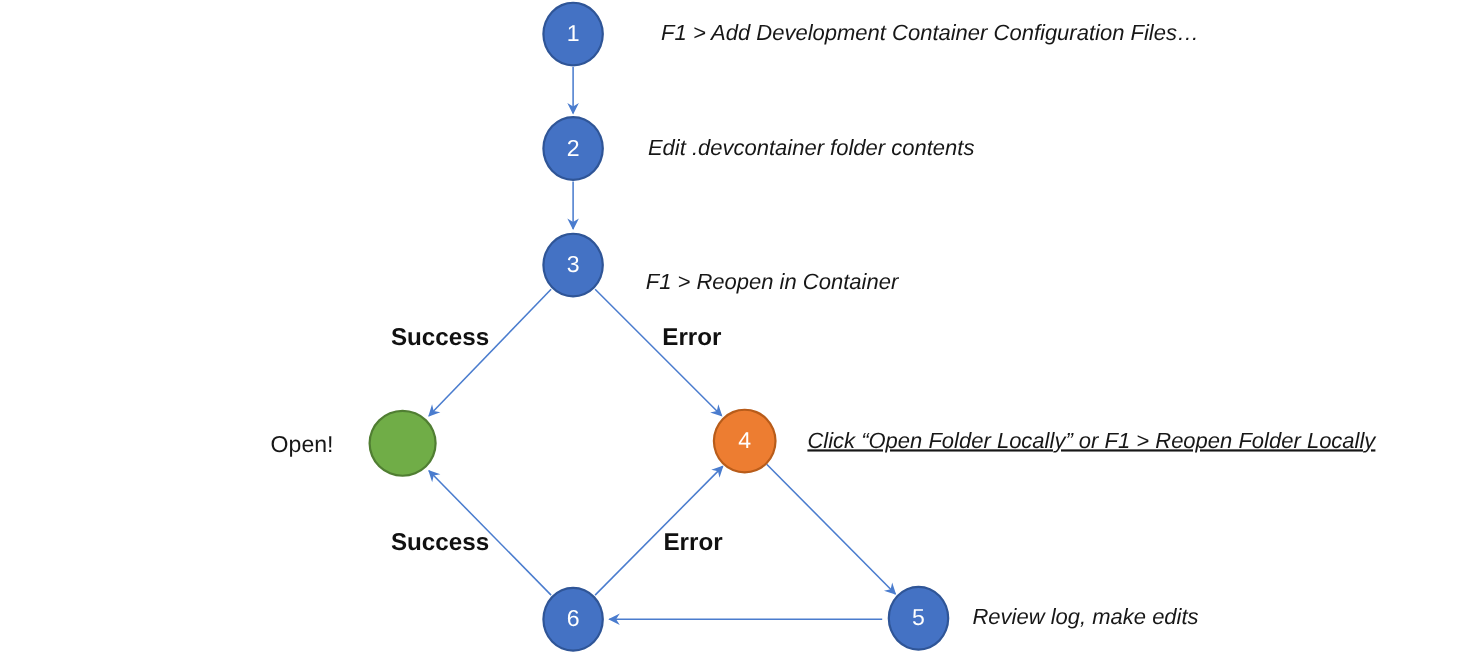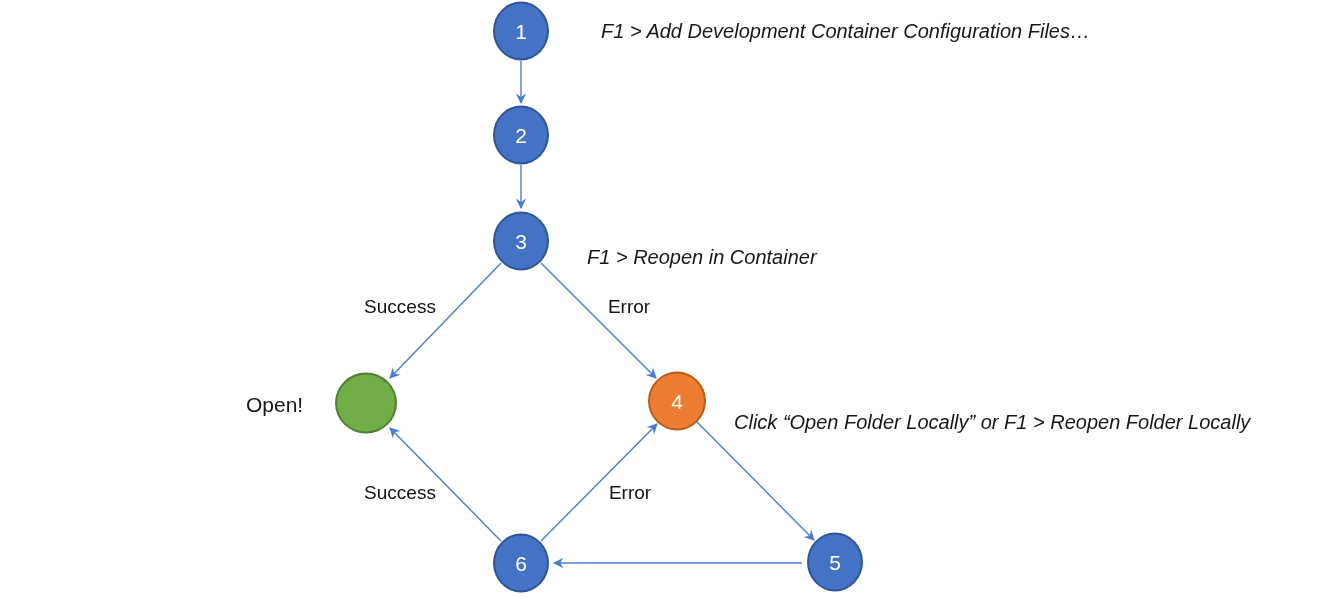--- a/index.html
+++ b/index.html
@@ -60,22 +60,22 @@
     color: #171717;
     white-space: nowrap;
   }
   .caption.plain {
     font-style: normal;
     font-size: 21px;
   }
   .edge-label {
     position: absolute;
     transform: translate(-50%, -50%);
-    font-weight: normal;
-    font-size: 19px;
+    font-weight: bold;
+    font-size: 22px;
     color: #111111;
     white-space: nowrap;
   }
 </style>
 </head>
 <body>
 
 <div class="canvas">
 
   <svg class="connectors" viewBox="0 0 1328 597" xmlns="http://www.w3.org/2000/svg">
@@ -116,22 +116,24 @@
     <span>4</span>
   </div>
   <div class="node blue" style="left:835px; top:562px;">
     <span>5</span>
   </div>
   <div class="node blue" style="left:521px; top:563px;">
     <span>6</span>
   </div>
 
   <div class="caption" style="left:589px; top:31px;margin-left:12px;">F1 &gt; Add Development Container Configuration Files…</div>
+  <div class="caption" style="left:589px; top:135px;">Edit .devcontainer folder contents</div>
   <div class="caption" style="left:587px; top:241px;margin-top:16px;">F1 &gt; Reopen in Container</div>
   <div class="caption plain" style="left:246px; top:405px;">Open!</div>
-  <div class="caption" style="left:734px; top:422px;">Click “Open Folder Locally” or F1 &gt; Reopen Folder Locally</div>
+  <div class="caption" style="left:734px; top:402px;text-decoration:underline;">Click “Open Folder Locally” or F1 &gt; Reopen Folder Locally</div>
+  <div class="caption" style="left:884px; top:562px;">Review log, make edits</div>
 
   <div class="edge-label" style="left:400px; top:307px;">Success</div>
   <div class="edge-label" style="left:629px; top:307px;">Error</div>
   <div class="edge-label" style="left:400px; top:493px;">Success</div>
   <div class="edge-label" style="left:630px; top:493px;">Error</div>
 
 </div>
 
 </body></html>

